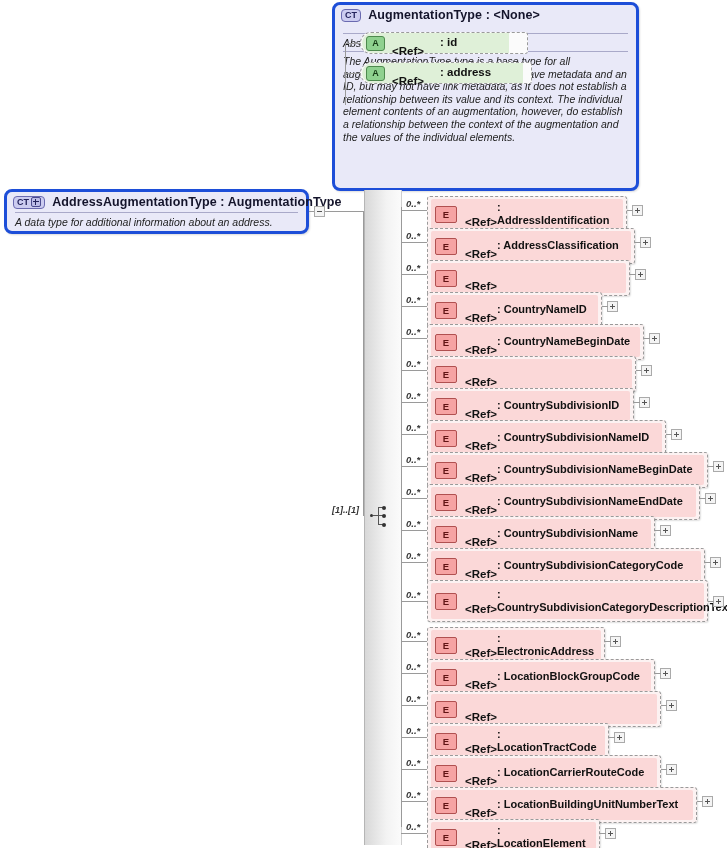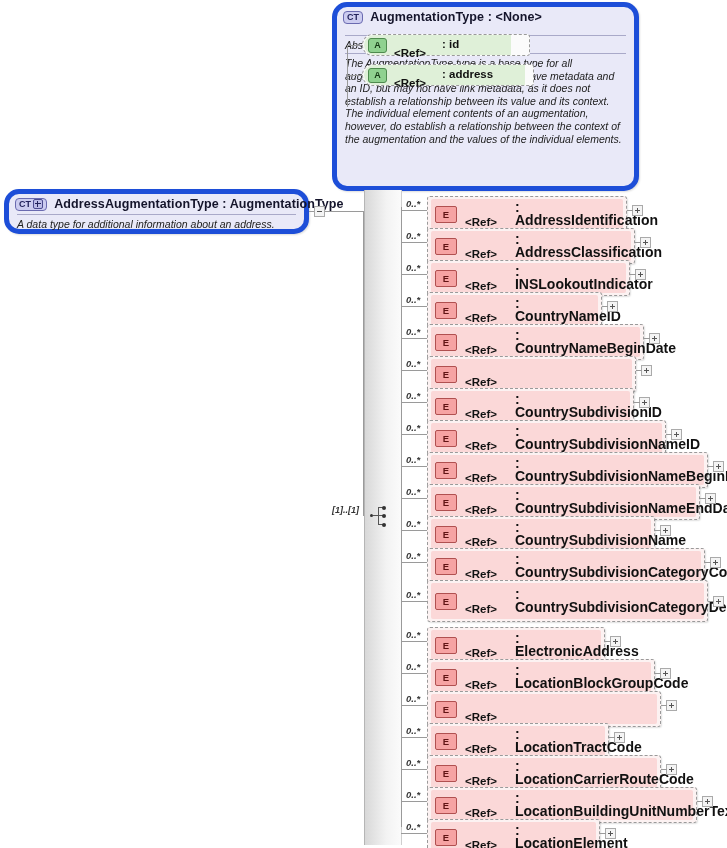--- a/index.html
+++ b/index.html
@@ -7,22 +7,22 @@
     width:727px;height:848px;position:relative;overflow:hidden;
     font-family:"Liberation Sans","DejaVu Sans",sans-serif;
     font-size:11px;color:#1a1a1a;
   }
   #canvas{position:absolute;left:0;top:0;width:727px;height:848px;}
 
   
   .typebox{
     position:absolute;
     background:#e9e9f8;
-    border:5px solid #1d4ed8;
-    border-radius:15px;
+    border:3px solid #1d4ed8;
+    border-radius:8px;
     box-sizing:border-box;
     box-shadow:1px 1px 2px rgba(0,0,0,.14);
   }
   .typehead{
     display:flex;align-items:center;gap:7px;
     padding:3px 8px 2px 6px;
     font-weight:bold;font-size:12.5px;letter-spacing:.1px;
     color:#14142b;white-space:nowrap;
   }
   .badge{
@@ -96,21 +96,21 @@
     padding:1px 9px 1px 4px;
     min-height:20px;
   }
   .ebadge{
     flex:none;
     width:20px;height:15px;display:inline-flex;align-items:center;justify-content:center;
     background:#f6a3a3;border:1px solid #b05050;border-radius:2px;
     font-size:9.5px;font-weight:bold;color:#601414;margin-right:8px;
   }
   .ref{font-weight:bold;font-size:11.5px;color:#111;white-space:nowrap;margin-top:16px;}
-  .nm{font-weight:bold;font-size:14px;color:#111;margin-left:18px;line-height:13.5px;}
+  .nm{font-weight:bold;font-size:11px;color:#111;line-height:13.5px;}
   .nm.wrap{white-space:normal;width:178px;}
 
   .card.twoline .fill{min-height:34px;align-items:center;}
 
   
   .occ{
     position:absolute;font-style:italic;font-weight:bold;font-size:9.5px;
     color:#333;white-space:nowrap;
   }
 
@@ -245,21 +245,20 @@
       </div>
       <div class="tgl plus" style="left: 640px; top: 237px;"></div>
       <div class="ln lnh" style="left: 635px; top: 242px; width: 6px; height: 1px;"></div>
       <div class="ln lnh" style="left: 401px; top: 274px; width: 26px; height: 1px;"></div>
       <div class="occ" style="left: 406px; top: 262px;">0..*</div>
       <div class="elrow" style="left: 427px; top: 260px;">
         <div class="card" style="width: 203px;">
           <div class="fill">
             <span class="ebadge">E</span>
             <span class="ref">&lt;Ref&gt;</span>
-            <span class="nm">: INSLookoutIndicator</span>
           </div>
         </div>
       </div>
       <div class="tgl plus" style="left: 635px; top: 269px;"></div>
       <div class="ln lnh" style="left: 630px; top: 274px; width: 6px; height: 1px;"></div>
       <div class="ln lnh" style="left: 401px; top: 306px; width: 26px; height: 1px;"></div>
       <div class="occ" style="left: 406px; top: 294px;">0..*</div>
       <div class="elrow" style="left: 427px; top: 292px;">
         <div class="card" style="width: 175px;">
           <div class="fill">

